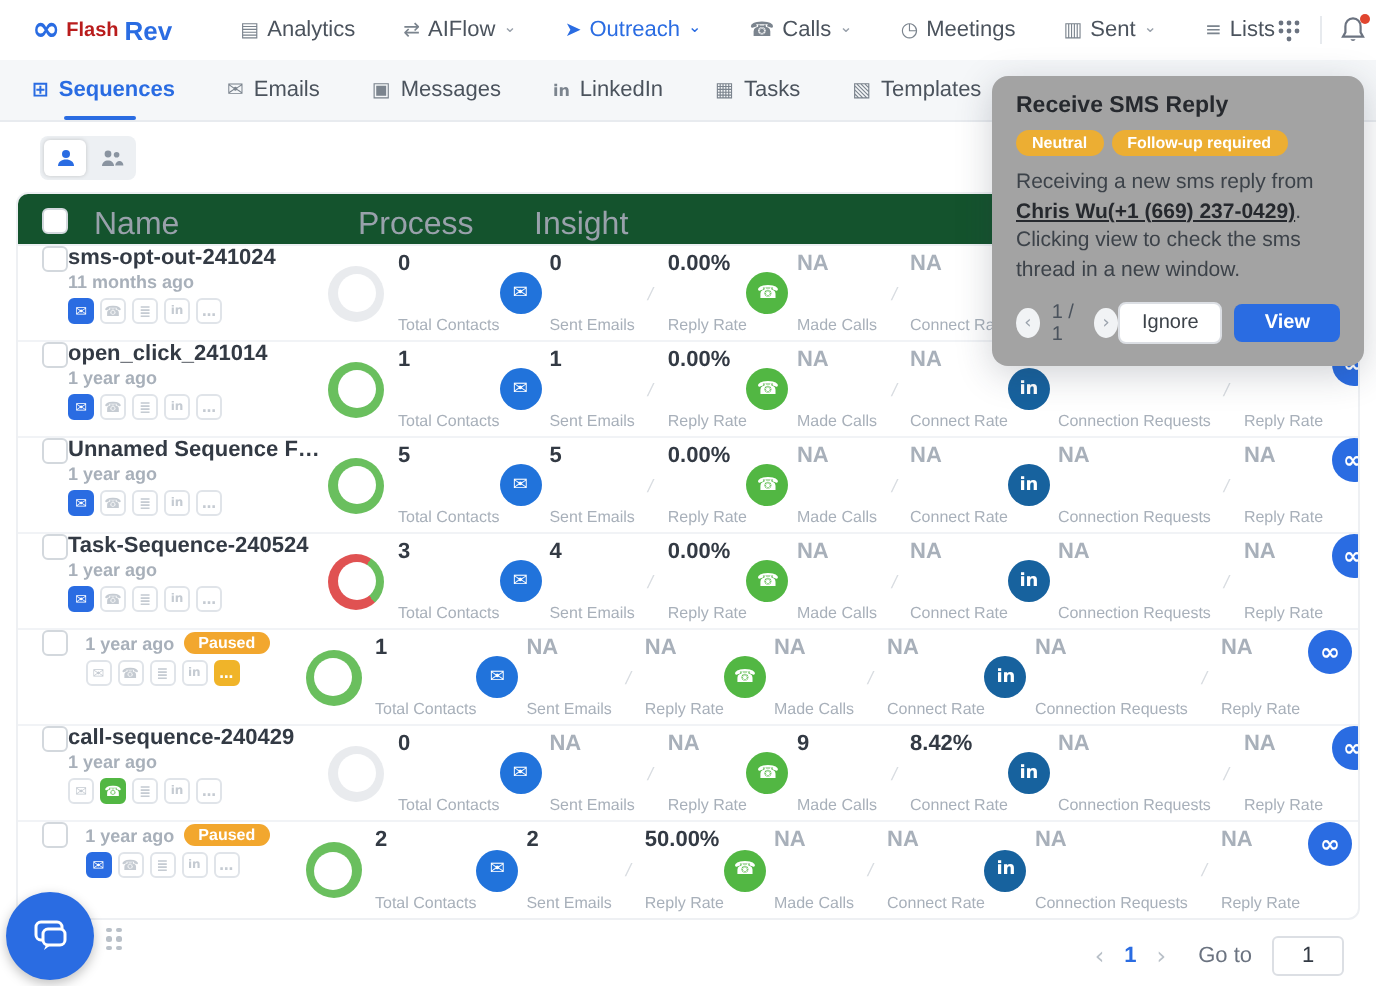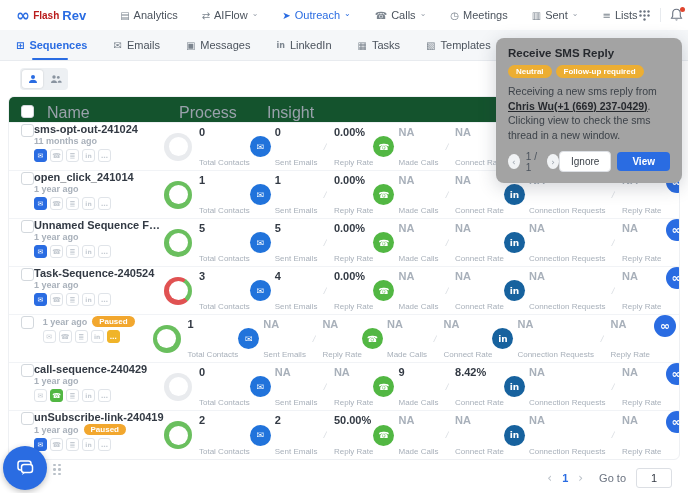--- a/index.html
+++ b/index.html
@@ -632,21 +632,20 @@
       </div>
     </div>
     <div class="col-action">
       <button class="row-action icon" data-name="open-sequence-button">∞</button>
     </div>
   </div>
 
   <div class="row" data-name="table-row">
     <div class="col-check"><span class="checkbox" data-name="row-checkbox"></span></div>
     <div class="col-name" data-name="sequence-name-cell">
-      <div class="row-name" data-name="sequence-name">unSubscribe-link-240419</div>
       <div class="row-sub">
         <span class="row-age" data-name="sequence-age">1 year ago</span>
         <span class="badge-paused" data-name="paused-badge">Paused</span>
       </div>
       <div class="row-channels" data-name="channel-steps">
         <span class="chan icon active" data-name="email-step-icon">✉</span>
         <span class="chan icon" data-name="call-step-icon">☎</span>
         <span class="chan icon" data-name="task-step-icon">≣</span>
         <span class="chan icon" data-name="linkedin-step-icon" style="font-size:6px;">in</span>
         <span class="chan icon" data-name="sms-step-icon">…</span>

